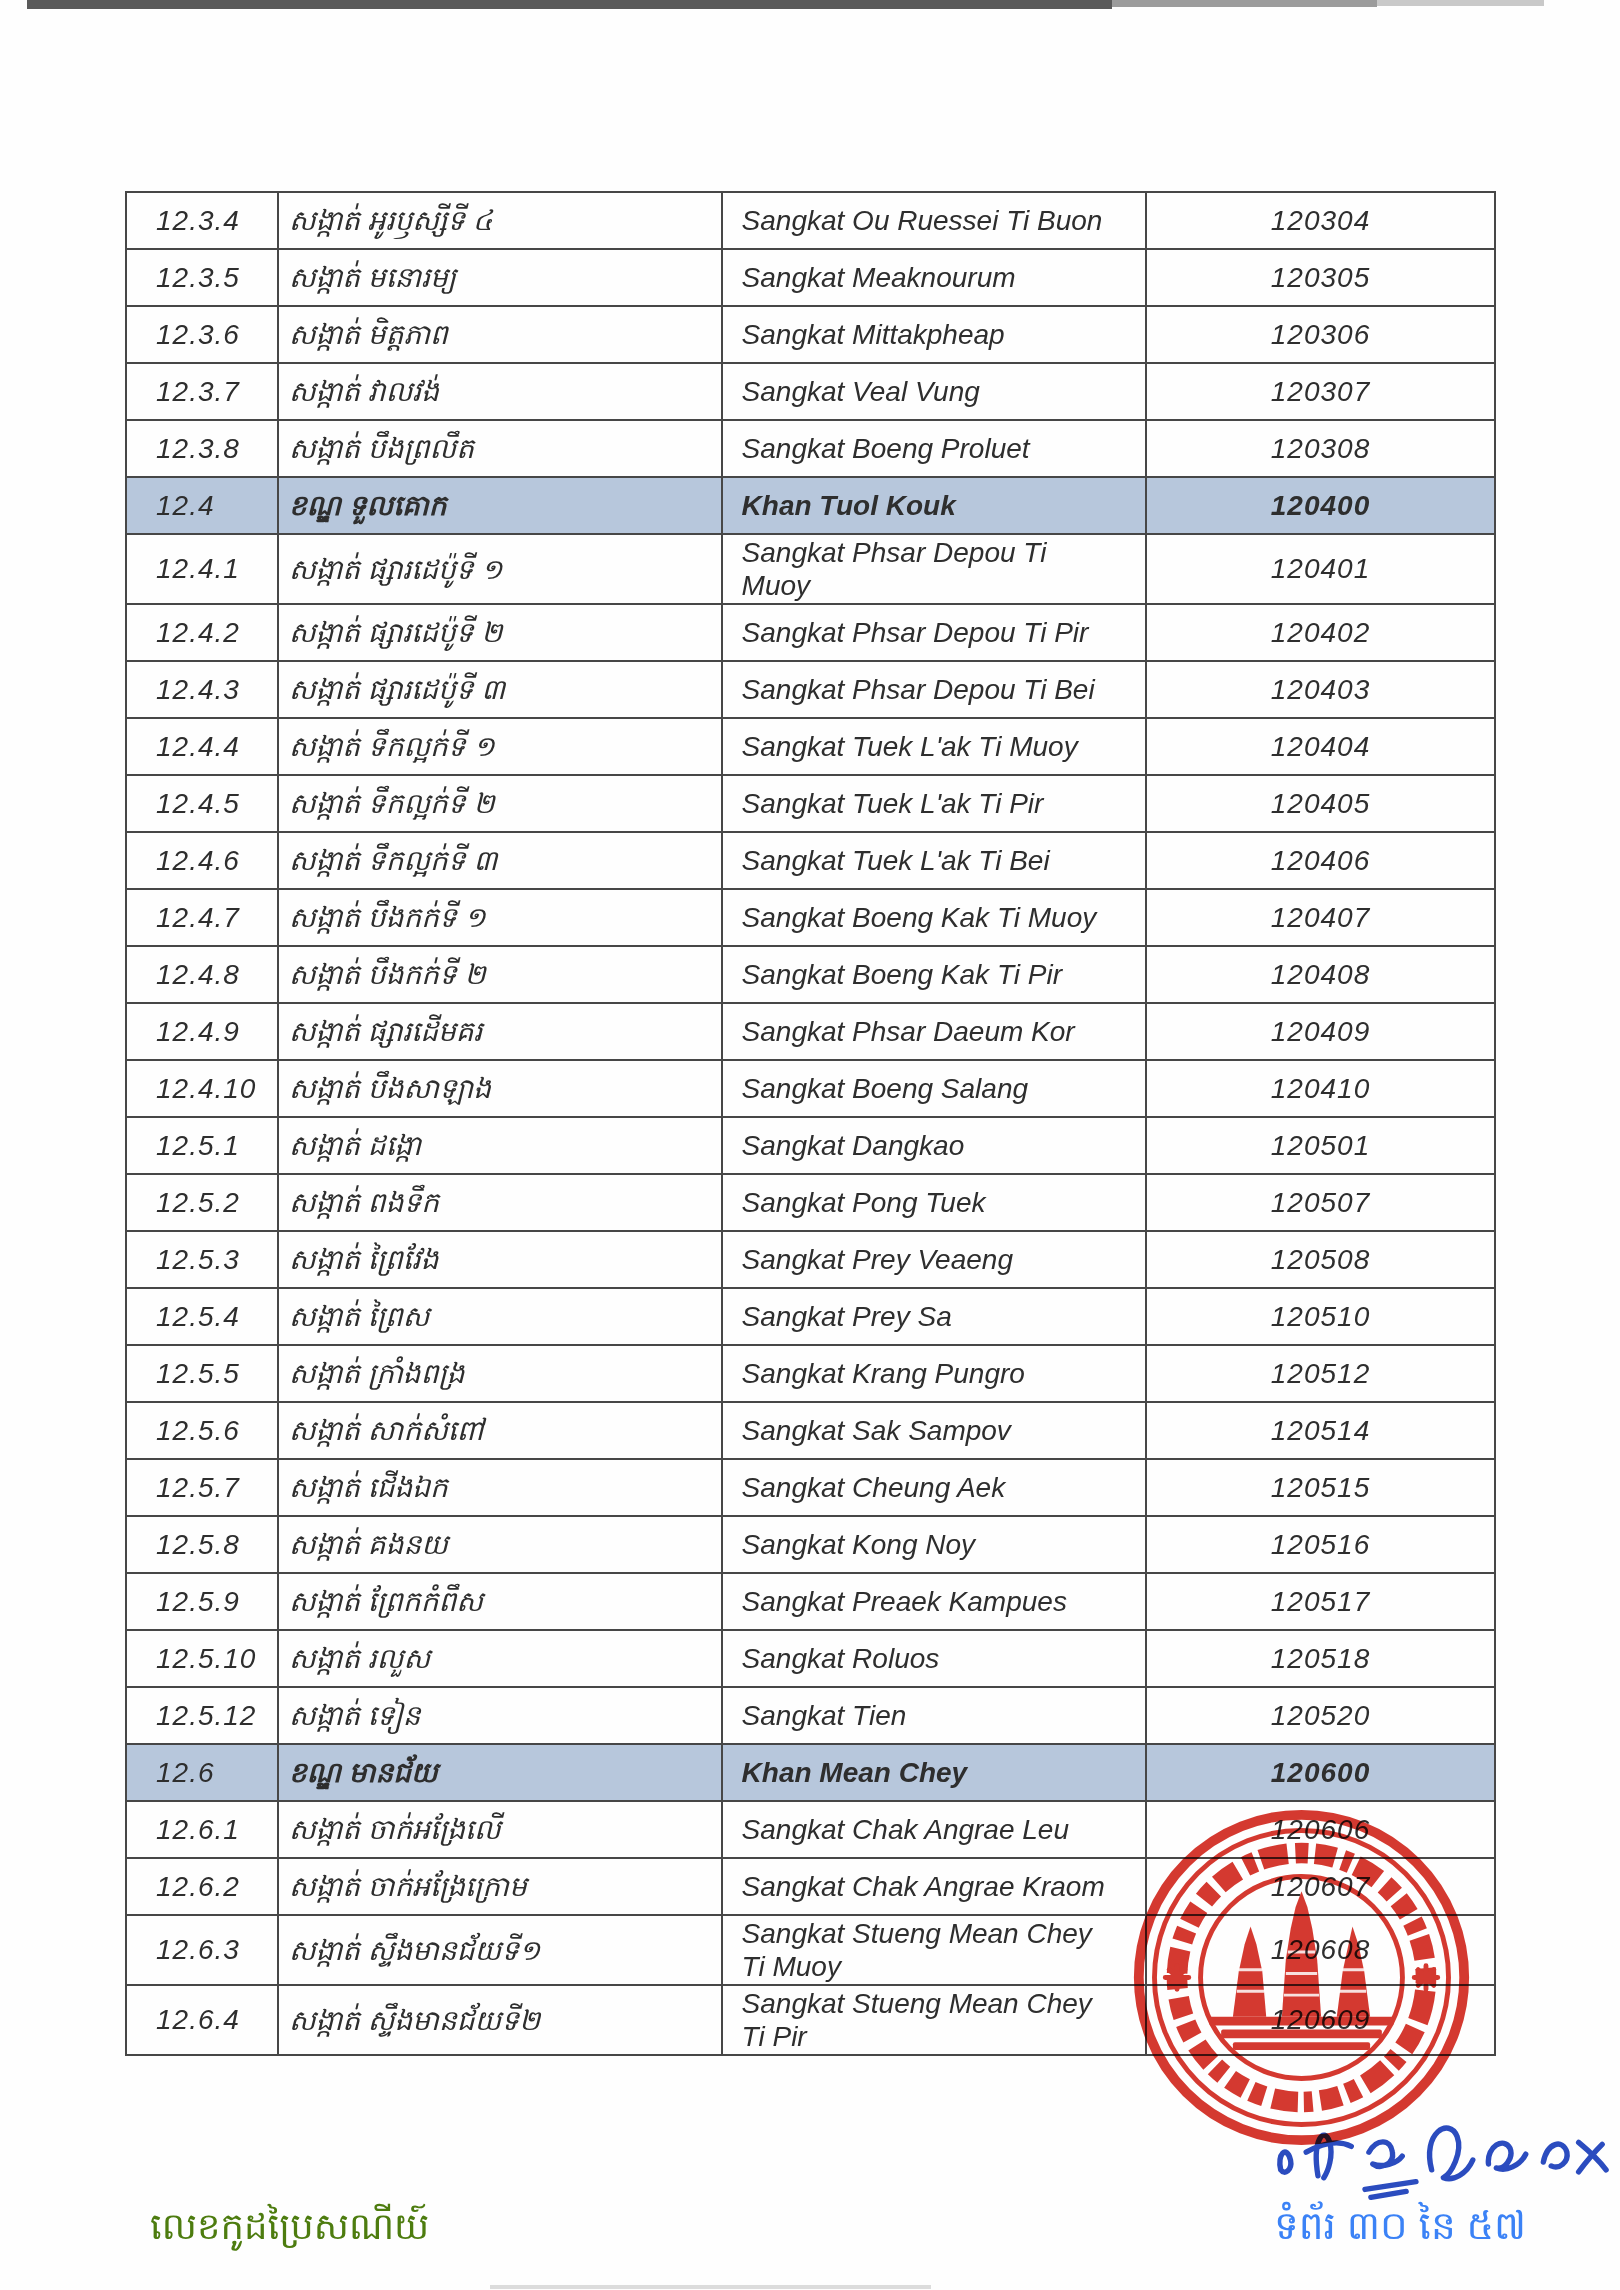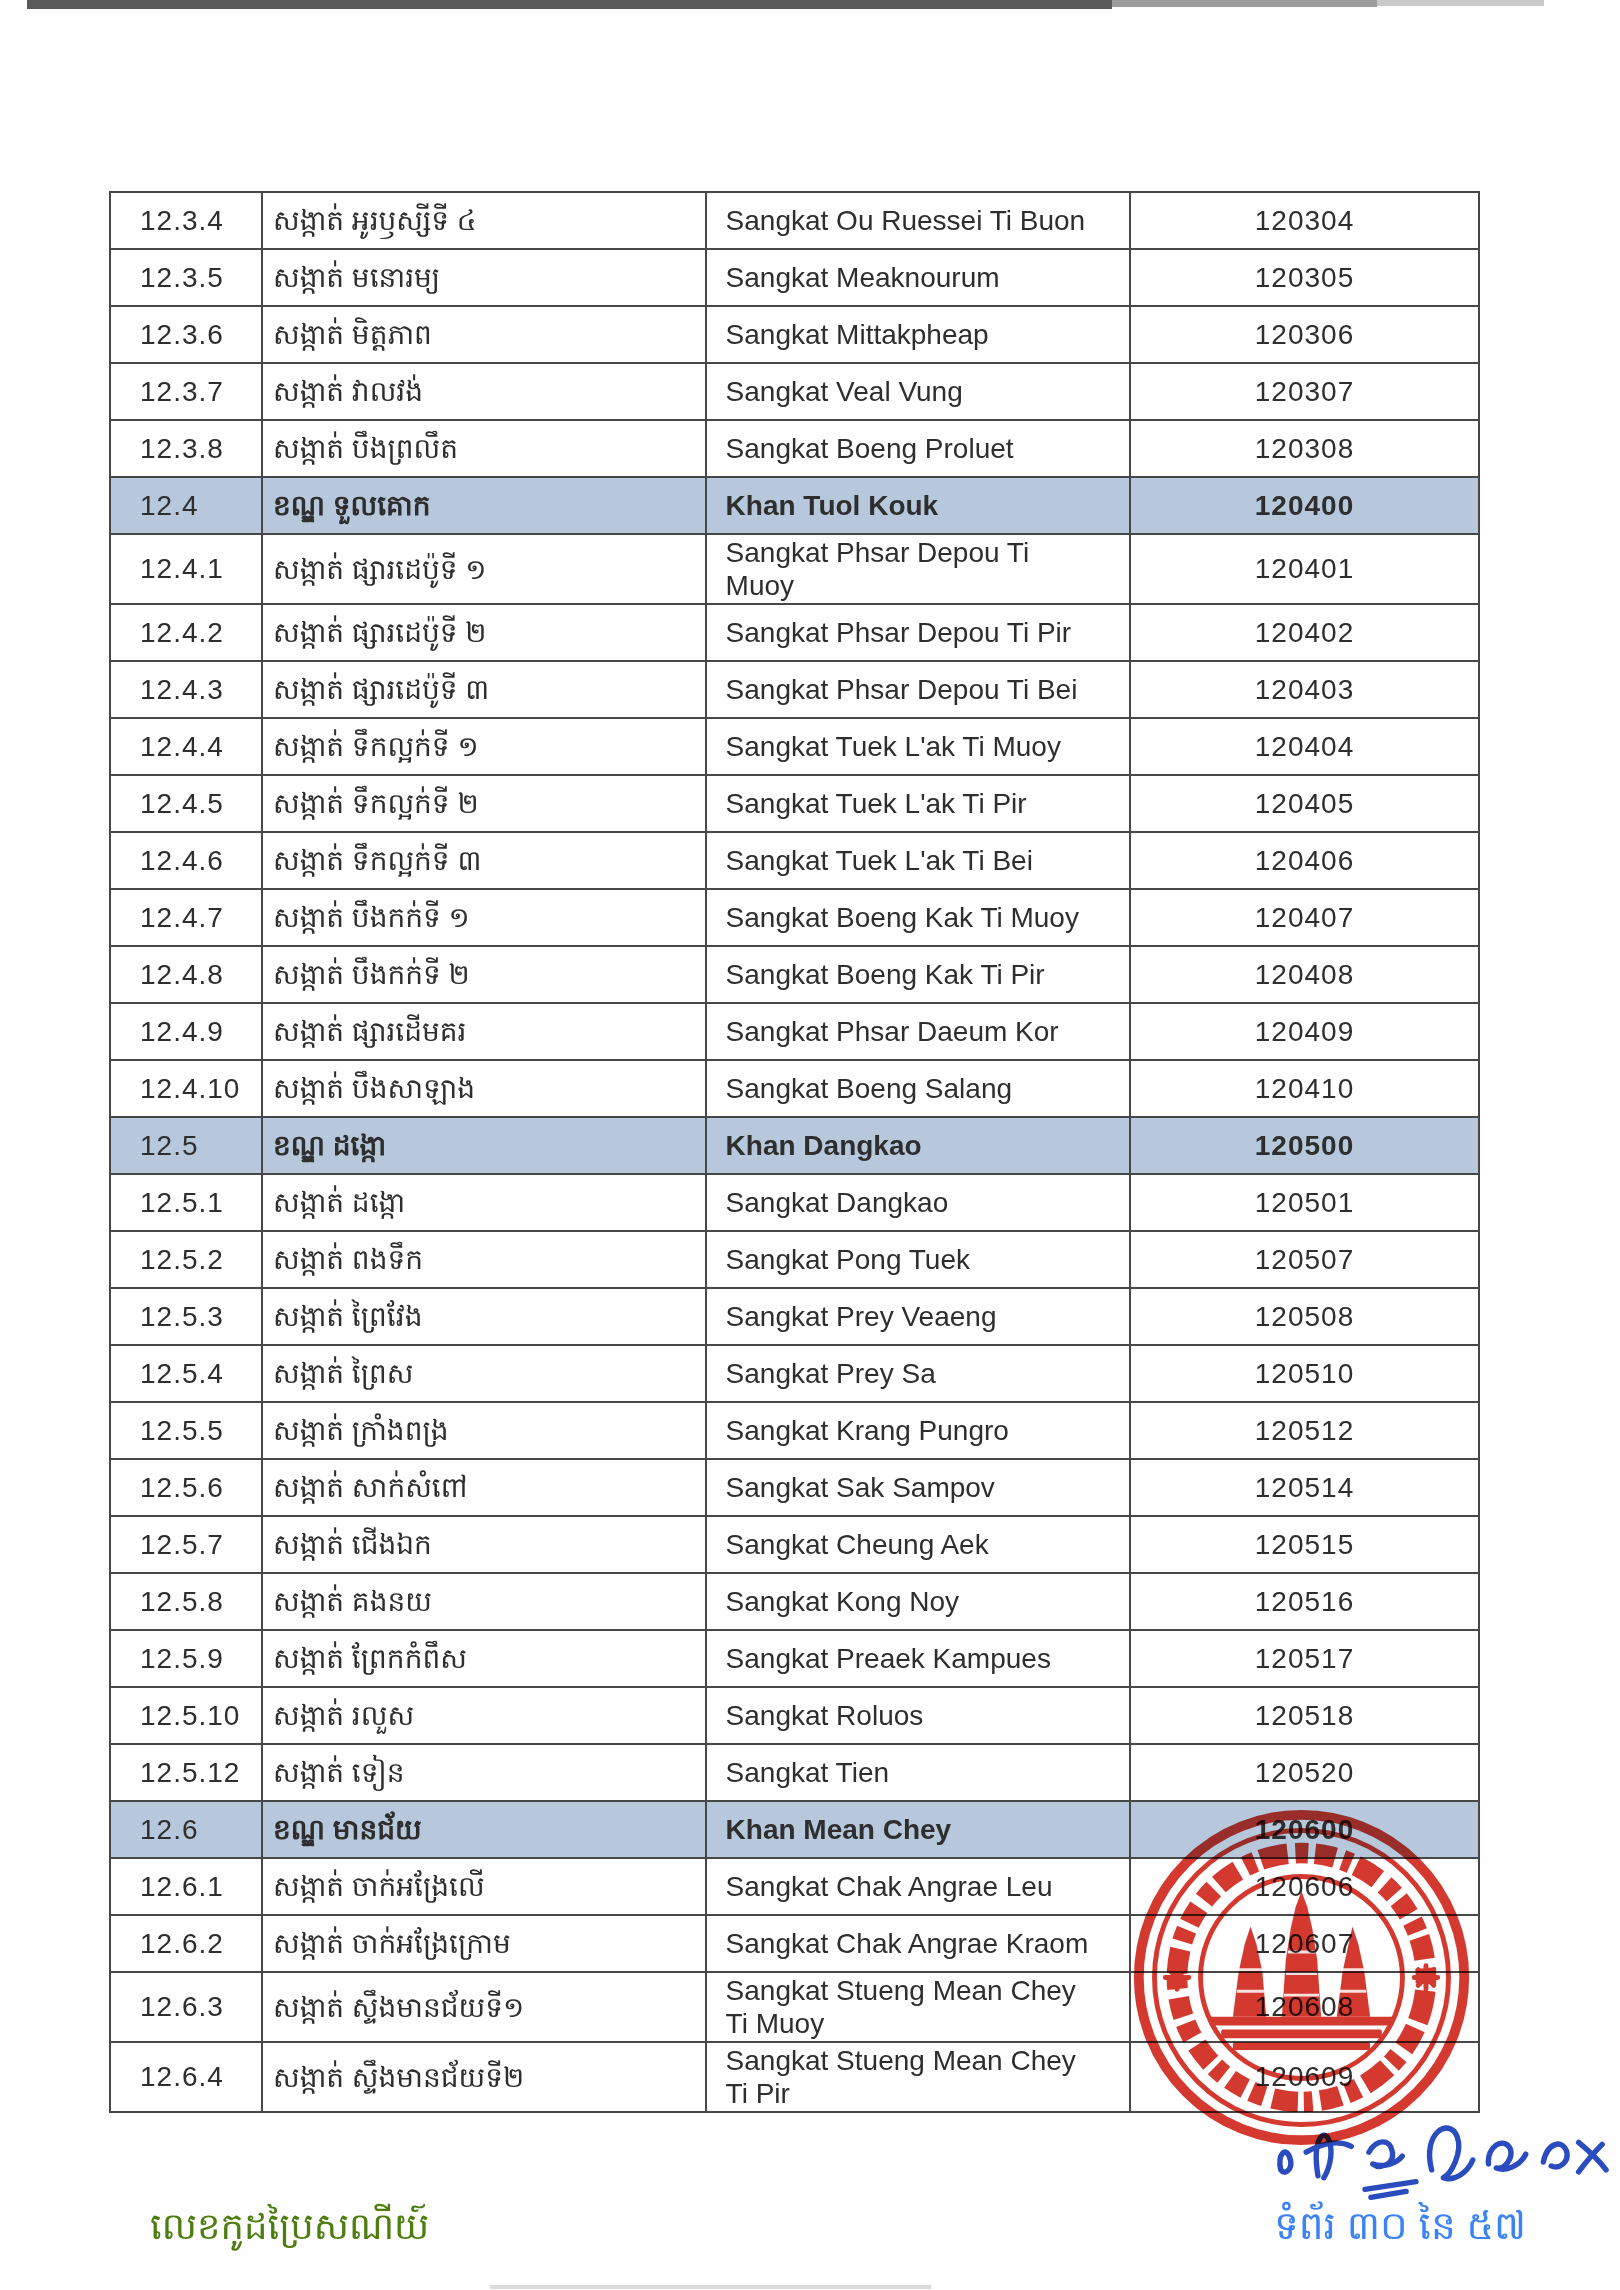--- a/index.html
+++ b/index.html
@@ -12,24 +12,25 @@
     color:#2d2d2d;
   }
   
   .scan-strip{position:absolute;top:0;height:8.8px;background:#5a5a5a;}
   .scan-strip.s2{background:#9c9c9c;height:6.9px;}
   .scan-strip.s3{background:#c9c9c9;height:5.9px;}
   .scan-strip-bottom{position:absolute;background:#dcdcdc;height:3.9px;}
 
   
   table.codes{
-    position:absolute;left:109px;top:191px;
+    position:absolute;left:125px;top:191px;
     width:1369px;
     border-collapse:collapse;
     table-layout:fixed;
+    font-style:italic;
   }
   table.codes td{
     border:2px solid #474747;
     vertical-align:middle;
     font-size:28px;
     color:#2e2e2e;
   }
   table.codes tr{height:57px;}
   td.c-no{padding-left:29px;font-size:29px;letter-spacing:1px;color:#333;}
   td.c-khmer{padding-left:10px;font-size:29px;line-height:33px;}
@@ -170,26 +171,20 @@
       <td class="c-no">12.4.9</td>
       <td class="c-khmer">សង្កាត់ ផ្សារដើមគរ</td>
       <td class="c-eng">Sangkat Phsar Daeum Kor</td>
       <td class="c-code">120409</td>
     </tr>
         <tr>
       <td class="c-no">12.4.10</td>
       <td class="c-khmer">សង្កាត់ បឹងសាឡាង</td>
       <td class="c-eng">Sangkat Boeng Salang</td>
       <td class="c-code">120410</td>
-    </tr>
-        <tr class="khan">
-      <td class="c-no">12.5</td>
-      <td class="c-khmer">ខណ្ឌ ដង្កោ</td>
-      <td class="c-eng">Khan Dangkao</td>
-      <td class="c-code">120500</td>
     </tr>
         <tr>
       <td class="c-no">12.5.1</td>
       <td class="c-khmer">សង្កាត់ ដង្កោ</td>
       <td class="c-eng">Sangkat Dangkao</td>
       <td class="c-code">120501</td>
     </tr>
         <tr>
       <td class="c-no">12.5.2</td>
       <td class="c-khmer">សង្កាត់ ពងទឹក</td>

